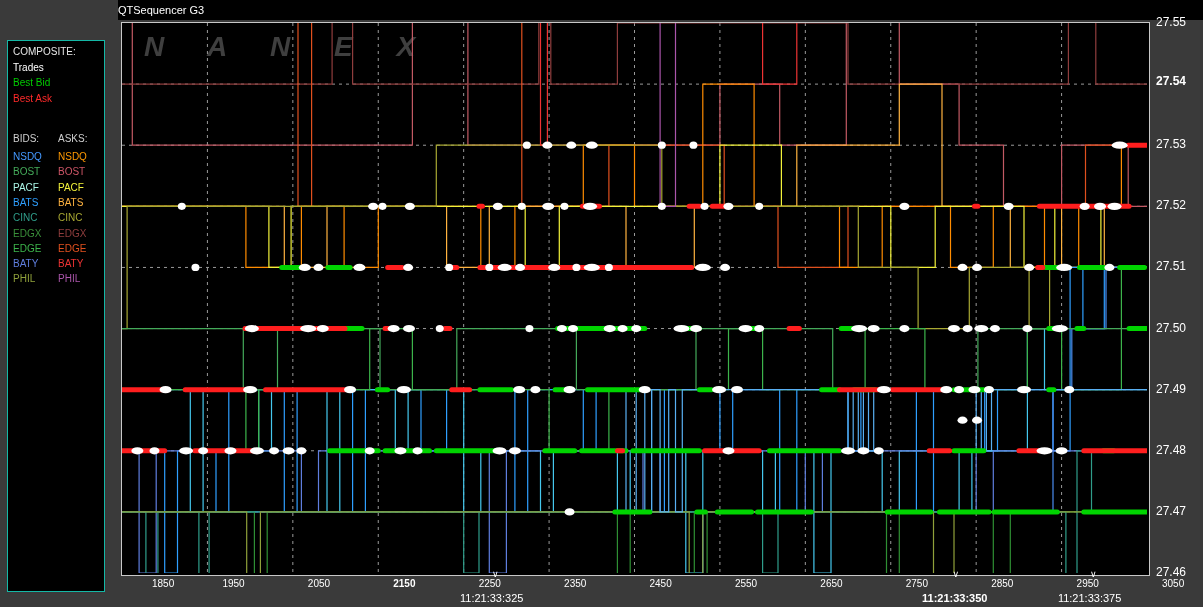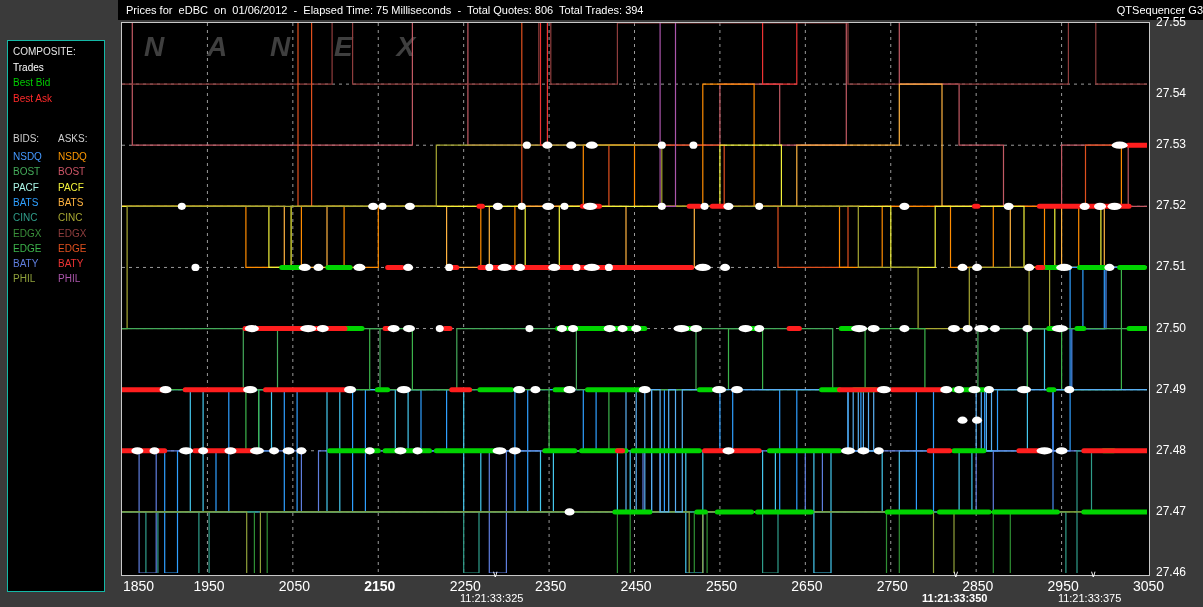--- a/index.html
+++ b/index.html
@@ -25,29 +25,28 @@
     position:absolute;left:121px;top:22px;width:1027px;height:552px;
     background:#000;border:1px solid #c8c8c8;
   }
   .plot svg{position:absolute;left:0;top:0;}
   .watermark{
     position:absolute;left:22px;top:8px;
     font-size:28px;font-style:italic;font-weight:bold;
     letter-spacing:18px;color:#3f3f3f;white-space:pre;
   }
   .ylab{position:absolute;left:1156px;color:#fff;font-size:12px;white-space:pre;}
-  .xlab{position:absolute;top:578px;color:#fff;font-size:14px;white-space:pre;}
+  .xlab{position:absolute;top:578px;color:#fff;font-size:10px;white-space:pre;margin-left:29px;}
   .tslab{position:absolute;top:592px;color:#fff;font-size:11px;white-space:pre;}
   .vmark{position:absolute;top:569px;color:#fff;font-size:9px;white-space:pre;}
 </style>
 </head>
 <body>
 
 <div class="titlebar">
-  <span class="t-left">Prices for  eDBC  on  01/06/2012  -  Elapsed Time: 75 Milliseconds  -  Total Quotes: 806  Total Trades: 394</span>
   <span class="t-right">QTSequencer G3</span>
 </div>
 
 <div class="legend-panel">
   <div class="lp-abs" style="left:5px;top:5px;color:#e8e8e8;">COMPOSITE:</div>
   <div id="composite-items">
       <div class="lp-abs" style="left: 5px; top: 21px; color: rgb(255, 255, 255);">Trades</div>
       <div class="lp-abs" style="left: 5px; top: 36.3px; color: rgb(0, 204, 0);">Best Bid</div>
       <div class="lp-abs" style="left: 5px; top: 51.6px; color: rgb(255, 42, 42);">Best Ask</div>
     </div>
@@ -291,21 +290,21 @@
       <ellipse cx="741.4166666666666" cy="427.77777777777953" rx="6" ry="3.6" fill="#ffffff"></ellipse>
       <ellipse cx="756.7916666666666" cy="427.77777777777953" rx="5" ry="3.6" fill="#ffffff"></ellipse>
       <ellipse cx="922.5" cy="427.77777777777953" rx="8" ry="3.6" fill="#ffffff"></ellipse>
       <ellipse cx="939.5833333333334" cy="427.77777777777953" rx="6" ry="3.6" fill="#ffffff"></ellipse>
       <ellipse cx="447.5833333333333" cy="488.88888888890017" rx="5" ry="3.6" fill="#ffffff"></ellipse>
     </svg>
 </div>
 
 <div id="y-axis">
     <div class="ylab" style="top: 15px;">27.55</div>
-    <div class="ylab" style="top: 86px;">27.54</div>
+    <div class="ylab" style="top: 74px; font-weight: bold;">27.54</div>
     <div class="ylab" style="top: 137.222px;">27.53</div>
     <div class="ylab" style="top: 198.333px;">27.52</div>
     <div class="ylab" style="top: 259.444px;">27.51</div>
     <div class="ylab" style="top: 320.556px;">27.50</div>
     <div class="ylab" style="top: 381.667px;">27.49</div>
     <div class="ylab" style="top: 442.778px;">27.48</div>
     <div class="ylab" style="top: 503.889px;">27.47</div>
     <div class="ylab" style="top: 565px; text-align: right;">27.46</div>
   </div>
 <div id="x-axis">

